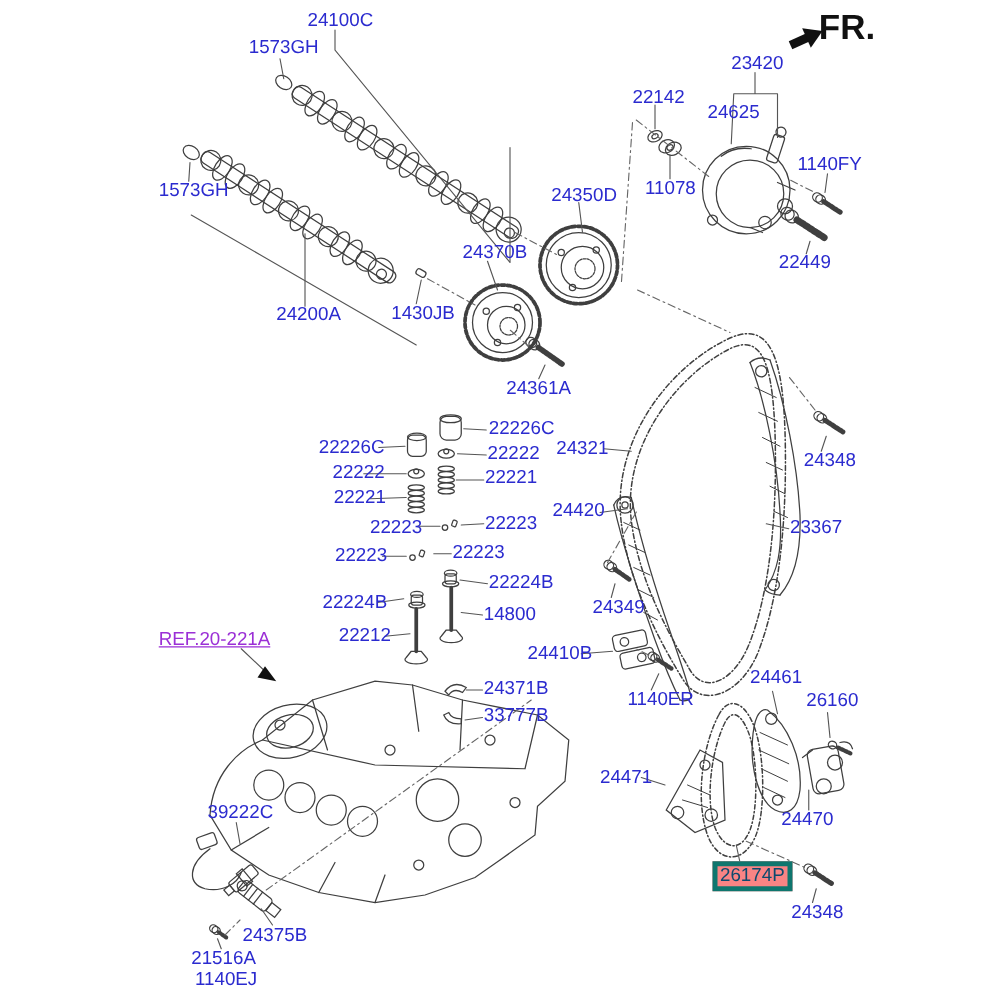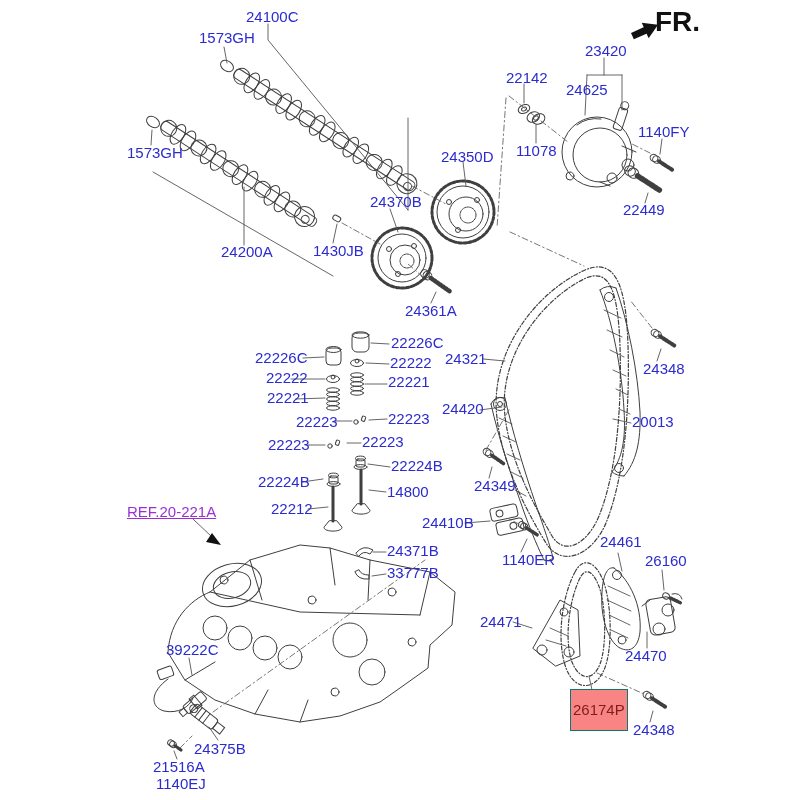--- a/index.html
+++ b/index.html
@@ -1,21 +1,21 @@
 <!DOCTYPE html>
 <html><head>
 <meta charset="utf-8">
 <style>
   html,body{margin:0;padding:0;background:#fff;}
   .canvas{position:relative;width:800px;height:800px;background:#fff;overflow:hidden;
           font-family:"Liberation Sans",sans-serif;}
   svg.art{position:absolute;left:0;top:0;}
   .lbl{position:absolute;font-size:15px;line-height:16px;color:#2b2bcf;white-space:nowrap;cursor:pointer;}
   .lbl.ref{color:#9b2fd6;text-decoration:underline;margin-left:12px;}
-  .lbl.hl{background:#f98484;border:1px solid #0f766e;color:#7f1d1d;padding:12px 2px;}
+  .lbl.hl{background:#f98484;border:4px solid #0f766e;color:#0c4a6e;padding:0 2px;}
   .watermark{position:absolute;font-size:15px;letter-spacing:.5px;color:#8a8a8a;white-space:nowrap;}
   .fr{position:absolute;font-size:28px;font-weight:bold;color:#111;}
 </style>
 </head>
 <body>
 
 <div class="canvas">
 
 <svg class="art" width="800" height="800" viewBox="0 0 800 800" stroke="#3f3f3f" fill="none" stroke-width="1" stroke-linecap="round">
 
@@ -409,19 +409,19 @@
 <div class="lbl" style="left:387px;top:543px">24371B</div>
 <div class="lbl" style="left:387px;top:565px">33777B</div>
 <div class="lbl" style="left:502px;top:552px">1140ER</div>
 <div class="lbl" style="left:600px;top:534px">24461</div>
 <div class="lbl" style="left:645px;top:553px">26160</div>
 <div class="lbl" style="left:480px;top:614px">24471</div>
 <div class="lbl" style="left:625px;top:648px">24470</div>
 <div class="lbl hl" style="left:570px;top:689px">26174P</div>
 <div class="lbl" style="left:633px;top:722px">24348</div>
 <div class="lbl" style="left:643px;top:361px">24348</div>
-<div class="lbl" style="left:632px;top:414px">20013</div>
+<div class="lbl" style="left:632px;top:414px">23367</div>
 <div class="lbl" style="left:166px;top:642px">39222C</div>
 <div class="lbl" style="left:194px;top:741px">24375B</div>
 <div class="lbl" style="left:153px;top:759px">21516A</div>
 <div class="lbl" style="left:156px;top:776px">1140EJ</div>
 
 </div>
 
 </body></html>

